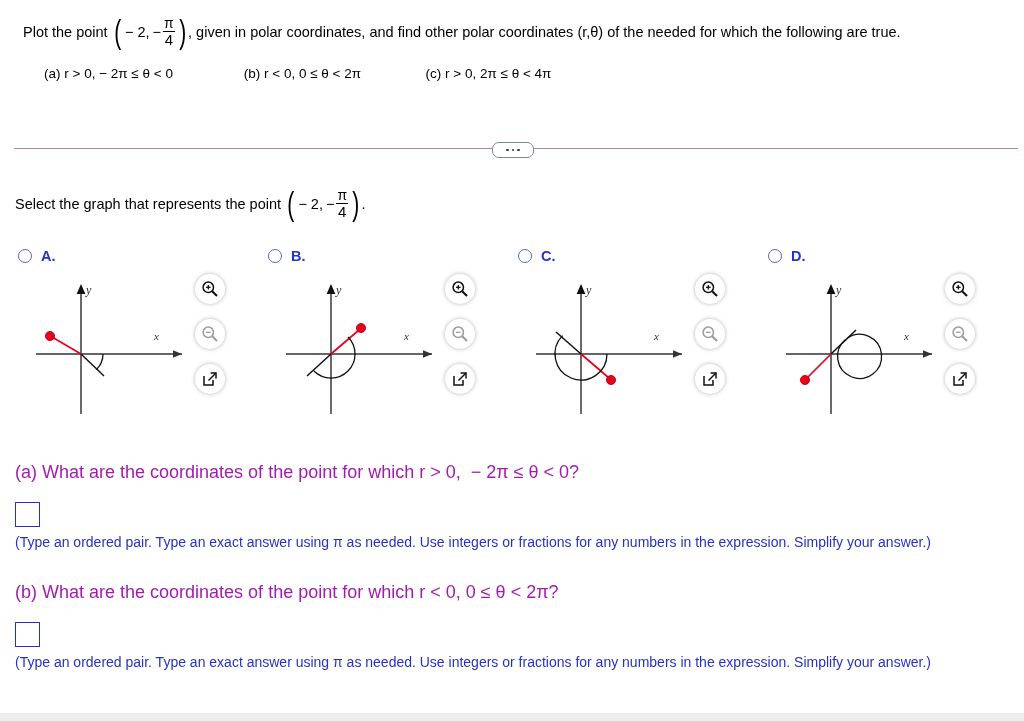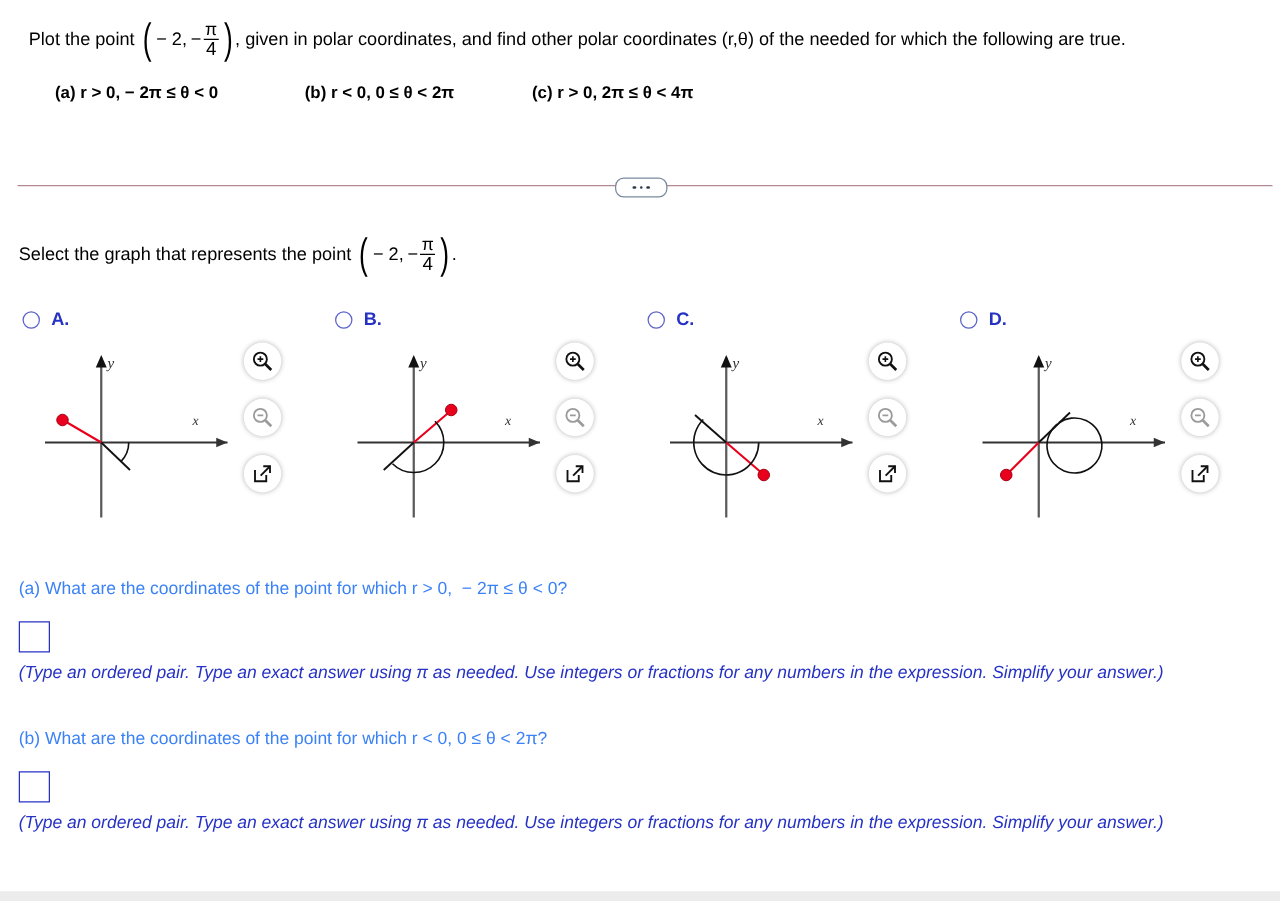--- a/index.html
+++ b/index.html
@@ -53,21 +53,21 @@
   }
   #prompt .seg { white-space: pre; }
 
   #conditions {
     position: absolute;
     left: 44px;
     top: 66px;
     font-size: 13.5px;
     width: 960px;
   }
-  #conditions .cond { display: inline-block; font-weight: bold; }
+  #conditions .cond { display: inline-block; }
   #cond-a { width: 196px; }
   #cond-b { width: 178px; }
 
   
   #divider {
     position: absolute;
     left: 14px;
     top: 142px;
     width: 1004px;
     height: 14px;
@@ -178,37 +178,36 @@
     margin-bottom: 15px;
     cursor: pointer;
   }
   .iconbtn svg { display: block; }
 
   
   .qblock { position: absolute; left: 15px; width: 1000px; }
   #qa { top: 462px; }
   #qb { top: 582px; }
 
-  .qtext { font-size: 14px; color: #3b82f6; white-space: pre; }
+  .qtext { font-size: 18px; color: #a21caf; white-space: pre; }
   .ansbox {
     width: 25px;
     height: 25px;
     border: 1.6px solid #2632c4;
     box-sizing: border-box;
     background: #ffffff;
     margin-top: 19px;
     cursor: text;
   }
   .hint {
     color: #2632c4;
     font-size: 14px;
     margin-top: 6px;
     width: 975px;
     line-height: 1.42;
-    font-style: italic;
   }
 
   #bottom-strip {
     position: absolute;
     left: 0;
     bottom: 0;
     width: 1024px;
     height: 8px;
     background: #ececed;
   }

